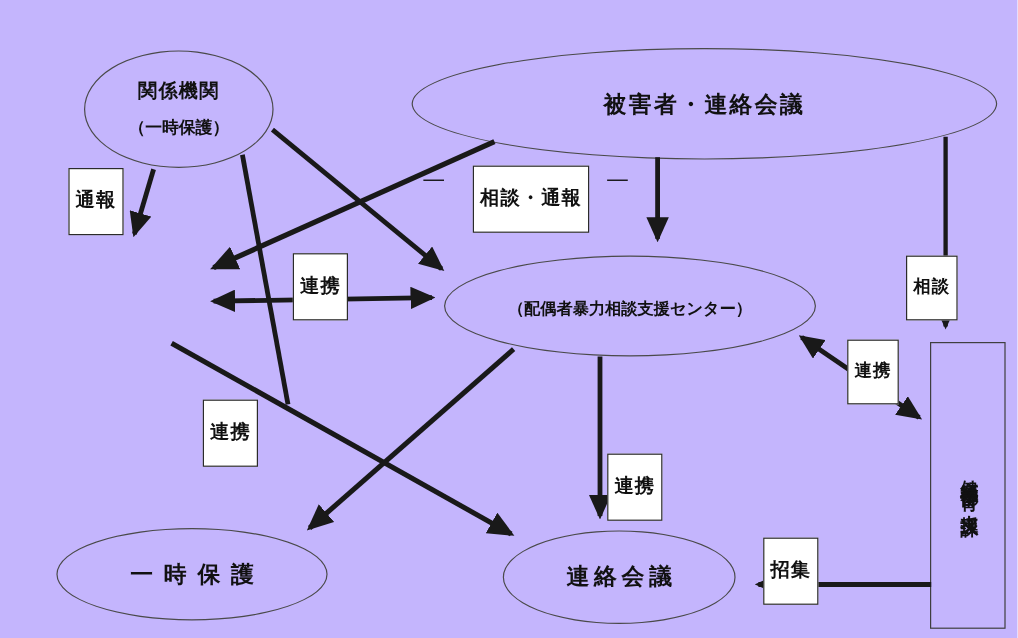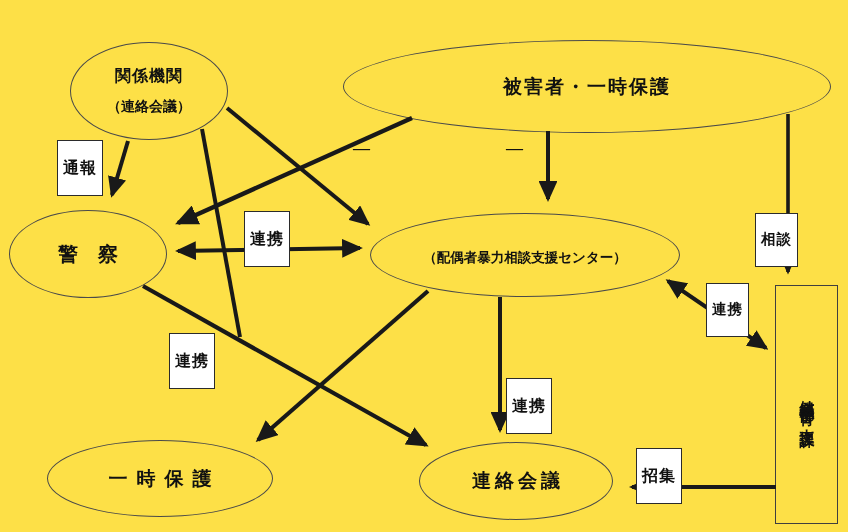--- a/index.html
+++ b/index.html
@@ -1,17 +1,17 @@
 <!DOCTYPE html>
 <html><head>
 <meta charset="utf-8">
 <style>
   html,body{margin:0;padding:0;background:#fff;}
   #canvas{
-    position:relative;width:848px;height:532px;background:#fde047;overflow:hidden;
+    position:relative;width:848px;height:532px;background:#c4b5fd;overflow:hidden;
     font-family:"Liberation Serif","DejaVu Serif",serif;color:#111;
   }
   
   .node{
     position:absolute;display:flex;flex-direction:column;align-items:center;justify-content:center;
     text-align:center;box-sizing:border-box;z-index:2;background:transparent;
   }
   .ellipse{border:1.4px solid #4a4a4a;border-radius:50%;}
   .rectbox{border:1.6px solid #3f3f3f;}
   #node-related-orgs{left:70px;top:42px;width:158px;height:98px;}
@@ -54,30 +54,27 @@
   #label-consult{left:755px;top:213px;font-size:14.5px;}
   #label-convene{left:636px;top:448px;}
 </style>
 </head>
 <body>
 
 <div id="canvas">
 
   <div class="node ellipse" id="node-related-orgs">
     <div class="l1">関係機関</div>
-    <div class="l2">（連絡会議）</div>
+    <div class="l2">（一時保護）</div>
   </div>
 
   <div class="node ellipse" id="node-victims">
-    <div class="l1">被害者・一時保護</div>
+    <div class="l1">被害者・連絡会議</div>
   </div>
 
-  <div class="node ellipse" id="node-police">
-    <div class="l1">警　察</div>
-  </div>
 
   <div class="node ellipse" id="node-center">
     <div class="l2">（配偶者暴力相談支援センター）</div>
   </div>
 
   <div class="node rectbox" id="node-division">
     <div class="vert">健康福祉部子育て支援課</div>
   </div>
 
   <div class="node ellipse" id="node-conference">
@@ -103,20 +100,21 @@
     <line x1="178" y1="251" x2="360" y2="248" stroke-width="4" marker-start="url(#ah)" marker-end="url(#ah)"></line>
     <line x1="143" y1="286" x2="426" y2="445" stroke-width="4.2" marker-end="url(#ah)"></line>
     <line x1="428" y1="291" x2="258" y2="440" stroke-width="4.2" marker-end="url(#ah)"></line>
     <line x1="500" y1="297" x2="500" y2="430" stroke-width="4" marker-end="url(#ah)"></line>
     <line x1="668" y1="281" x2="766" y2="348" stroke-width="4" marker-start="url(#ah)" marker-end="url(#ah)"></line>
     <line x1="776" y1="487" x2="632" y2="487" stroke-width="4.2" marker-end="url(#ah)"></line>
   </svg>
 
   <div class="elabel" id="label-report">通報</div>
   <span class="dash" id="dash-left">—</span>
+  <div class="elabel" id="label-consult-report">相談・通報</div>
   <span class="dash" id="dash-right">—</span>
   <div class="elabel" id="label-coop-police-center">連携</div>
   <div class="elabel" id="label-coop-police-conf">連携</div>
   <div class="elabel" id="label-coop-center-conf">連携</div>
   <div class="elabel" id="label-coop-center-div">連携</div>
   <div class="elabel" id="label-consult">相談</div>
   <div class="elabel" id="label-convene">招集</div>
 
 </div>
 

